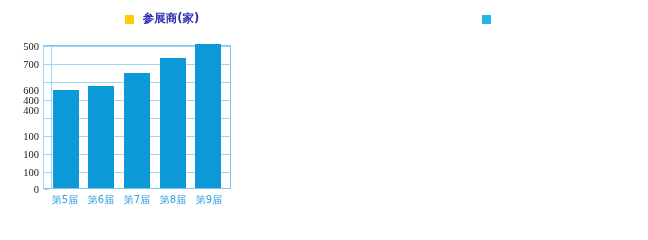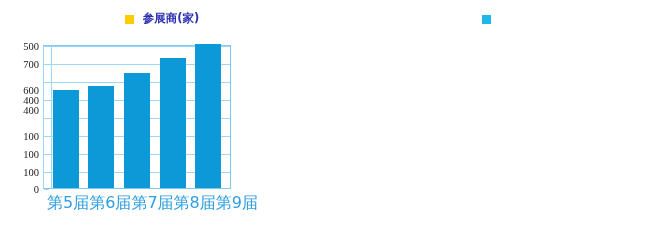--- a/index.html
+++ b/index.html
@@ -112,21 +112,21 @@
     position: absolute;
     left: 0; right: 0;
     top: 100%;
     margin-top: 4px;
     display: flex;
     padding: 0 4px;
   }
   .xlabel {
     flex: 1 1 0;
     text-align: center;
-    font-size: 16px;
+    font-size: 10px;
     color: #2f9fe0;
     font-family: "DejaVu Sans", sans-serif;
     white-space: nowrap;
   }
 </style>
 </head>
 <body>
 
 <div class="page">
 

